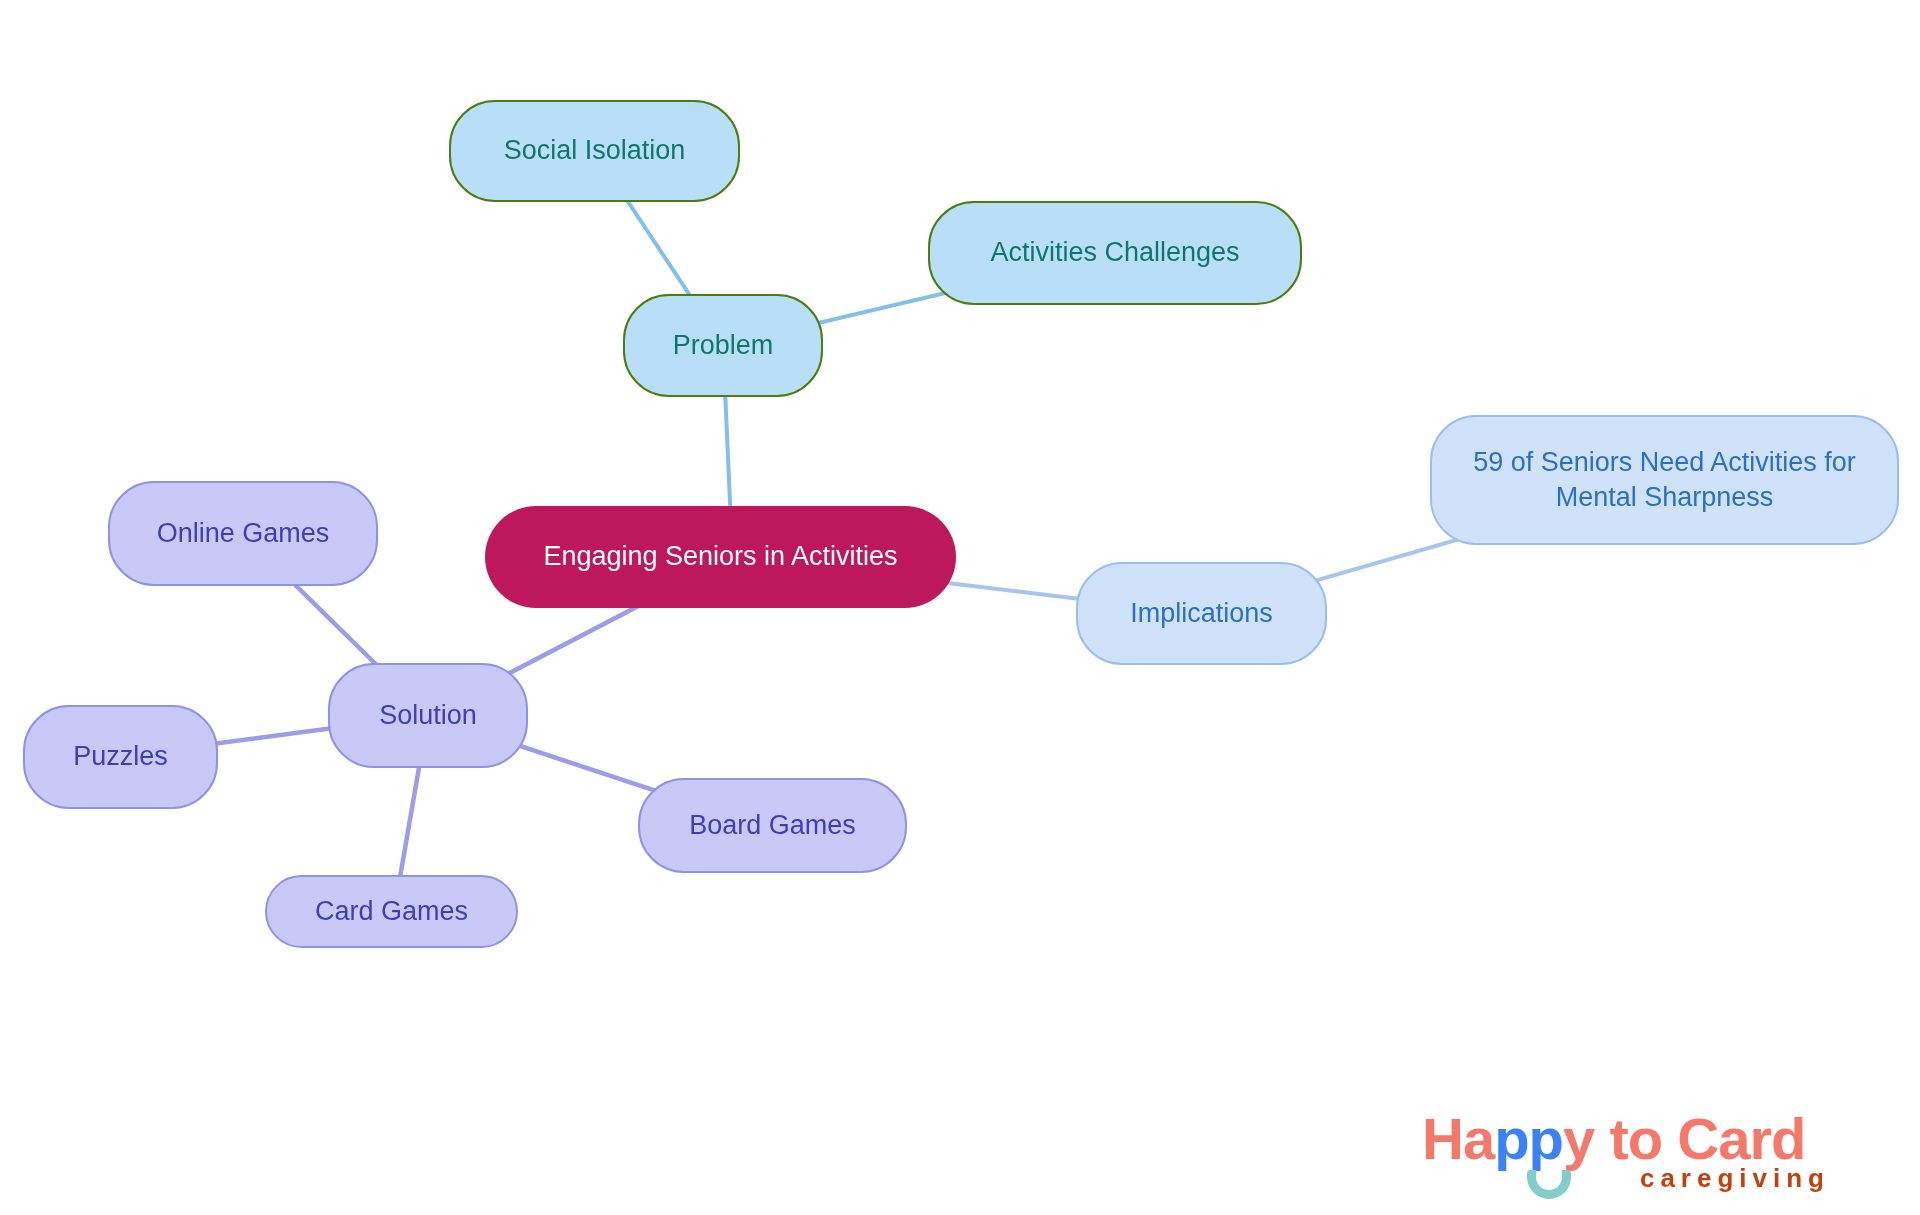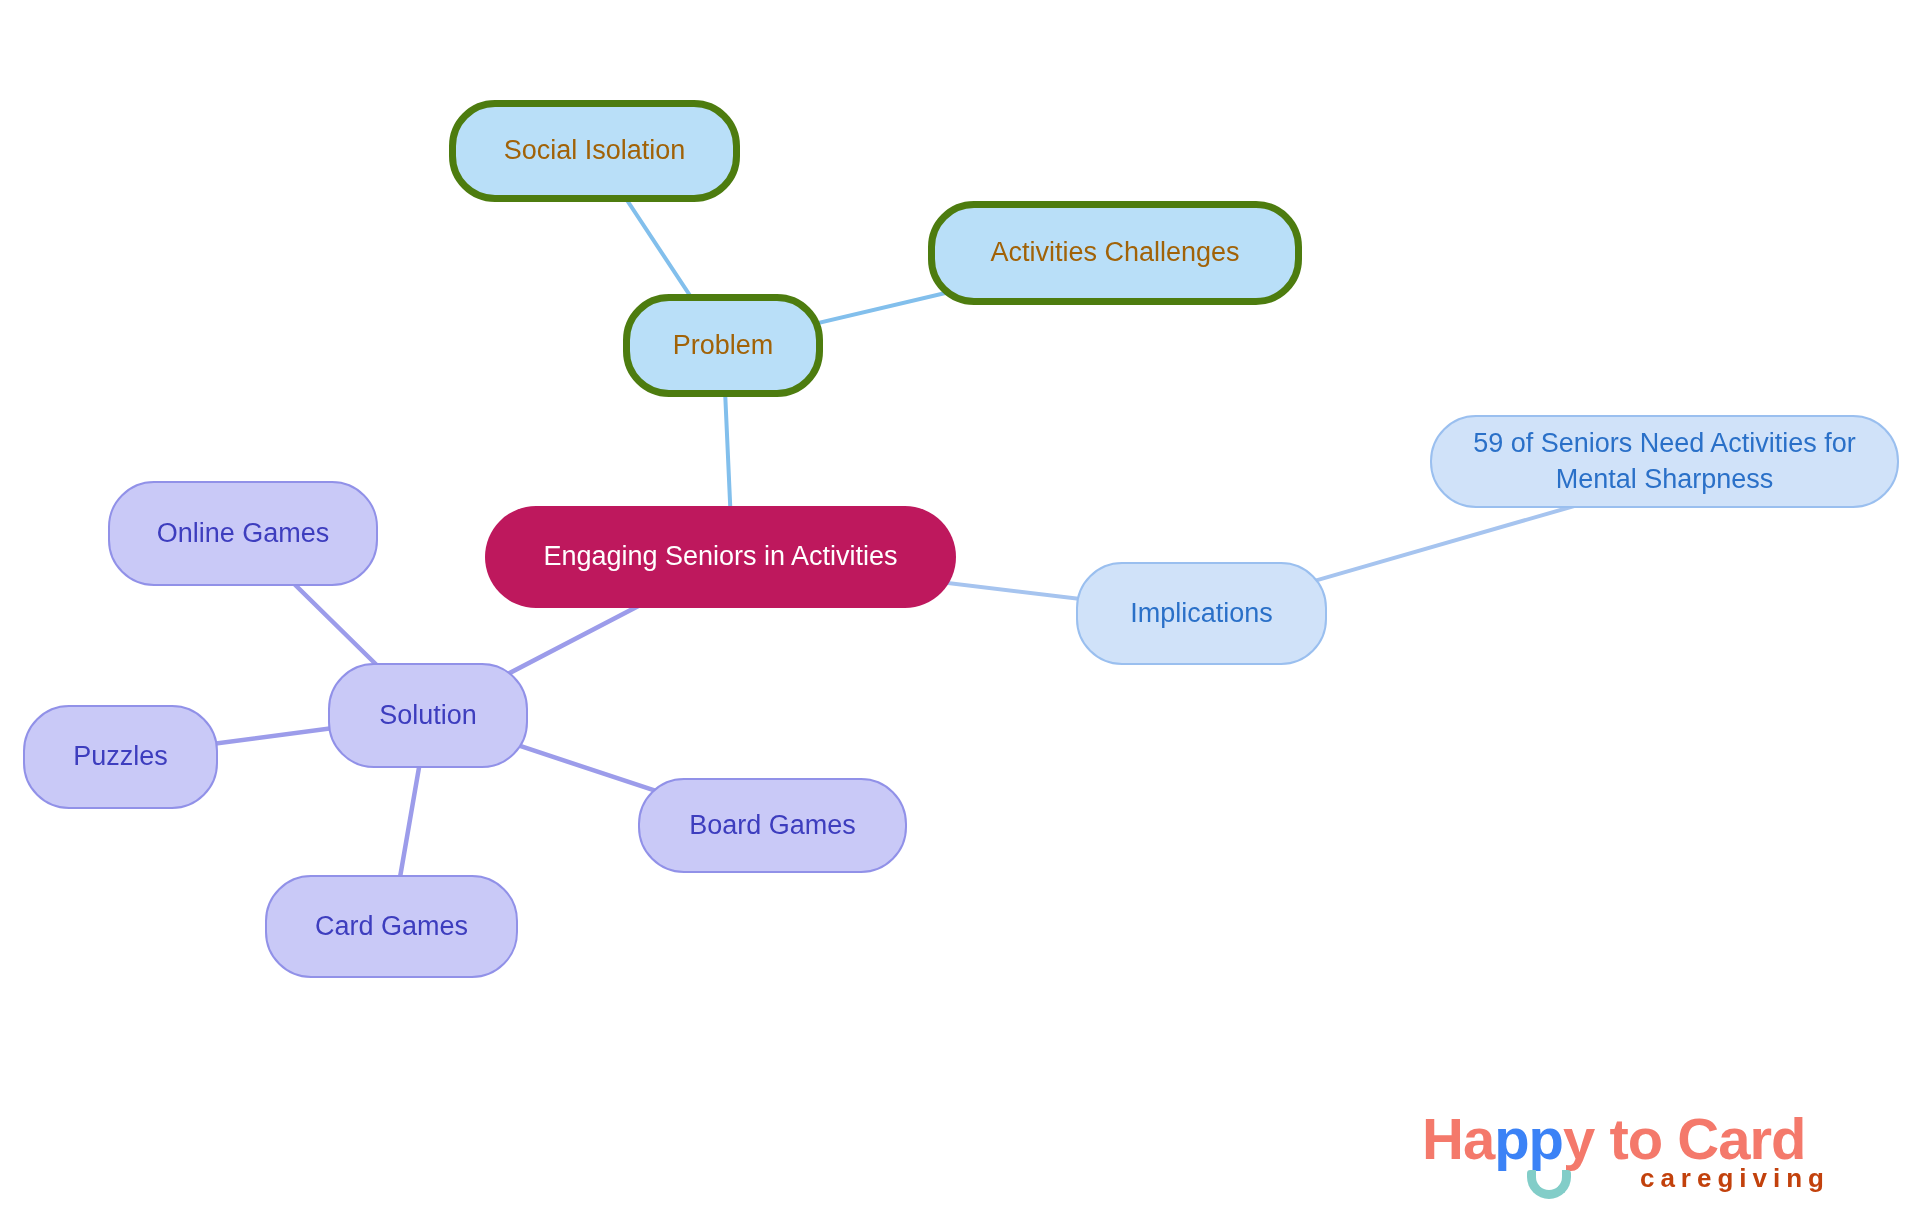--- a/index.html
+++ b/index.html
@@ -9,33 +9,33 @@
     font-family:"Liberation Sans", sans-serif;
   }
   #edges{position:absolute;left:0;top:0;z-index:1;}
   .node{
     position:absolute;z-index:2;
     display:flex;align-items:center;justify-content:center;
     font-size:27px;font-weight:500;text-align:center;
     border-radius:46px;box-sizing:border-box;line-height:1.3;
     cursor:default;
   }
-  .fam-problem{background:#B9DFF8;border:7px solid #4d7c0f;color:#a16207;text-align:center;}
+  .fam-problem{background:#B9DFF8;border:2px solid #4d7c0f;color:#0f766e;text-align:center;}
   .fam-implications{background:#D0E2F9;border:2px solid #9ABFEF;color:#2A70C8;}
   .fam-solution{background:#C9C9F7;border:2px solid #9191E8;color:#3D3DBE;}
   .n-central{left:485px;top:506px;width:471px;height:102px;background:#be185d;color:#ffffff;border-radius:51px;border:none;}
   .n-problem{left:623px;top:294px;width:200px;height:103px;}
   .n-social{left:449px;top:100px;width:291px;height:102px;}
   .n-cognitive{left:928px;top:201px;width:374px;height:104px;}
   .n-implications{left:1076px;top:562px;width:251px;height:103px;}
-  .n-stat{left:1430px;top:415px;width:469px;height:93px;padding:16px 28px;}
+  .n-stat{left:1430px;top:415px;width:469px;height:130px;padding:16px 28px;}
   .n-solution{left:328px;top:663px;width:200px;height:105px;}
   .n-online{left:108px;top:481px;width:270px;height:105px;}
   .n-puzzles{left:23px;top:705px;width:195px;height:104px;}
-  .n-card{left:265px;top:875px;width:253px;height:103px;}
+  .n-card{left:265px;top:875px;width:253px;height:73px;}
   .n-board{left:638px;top:778px;width:269px;height:95px;}
 
   .logo{position:absolute;z-index:3;}
   .logo-main{
     left:1422px;top:1105px;
     font-size:58px;font-weight:700;color:#F4796B;
     letter-spacing:-1px;white-space:nowrap;
   }
   .logo-main .teal{color:#3b82f6;}
   .logo-smile{

